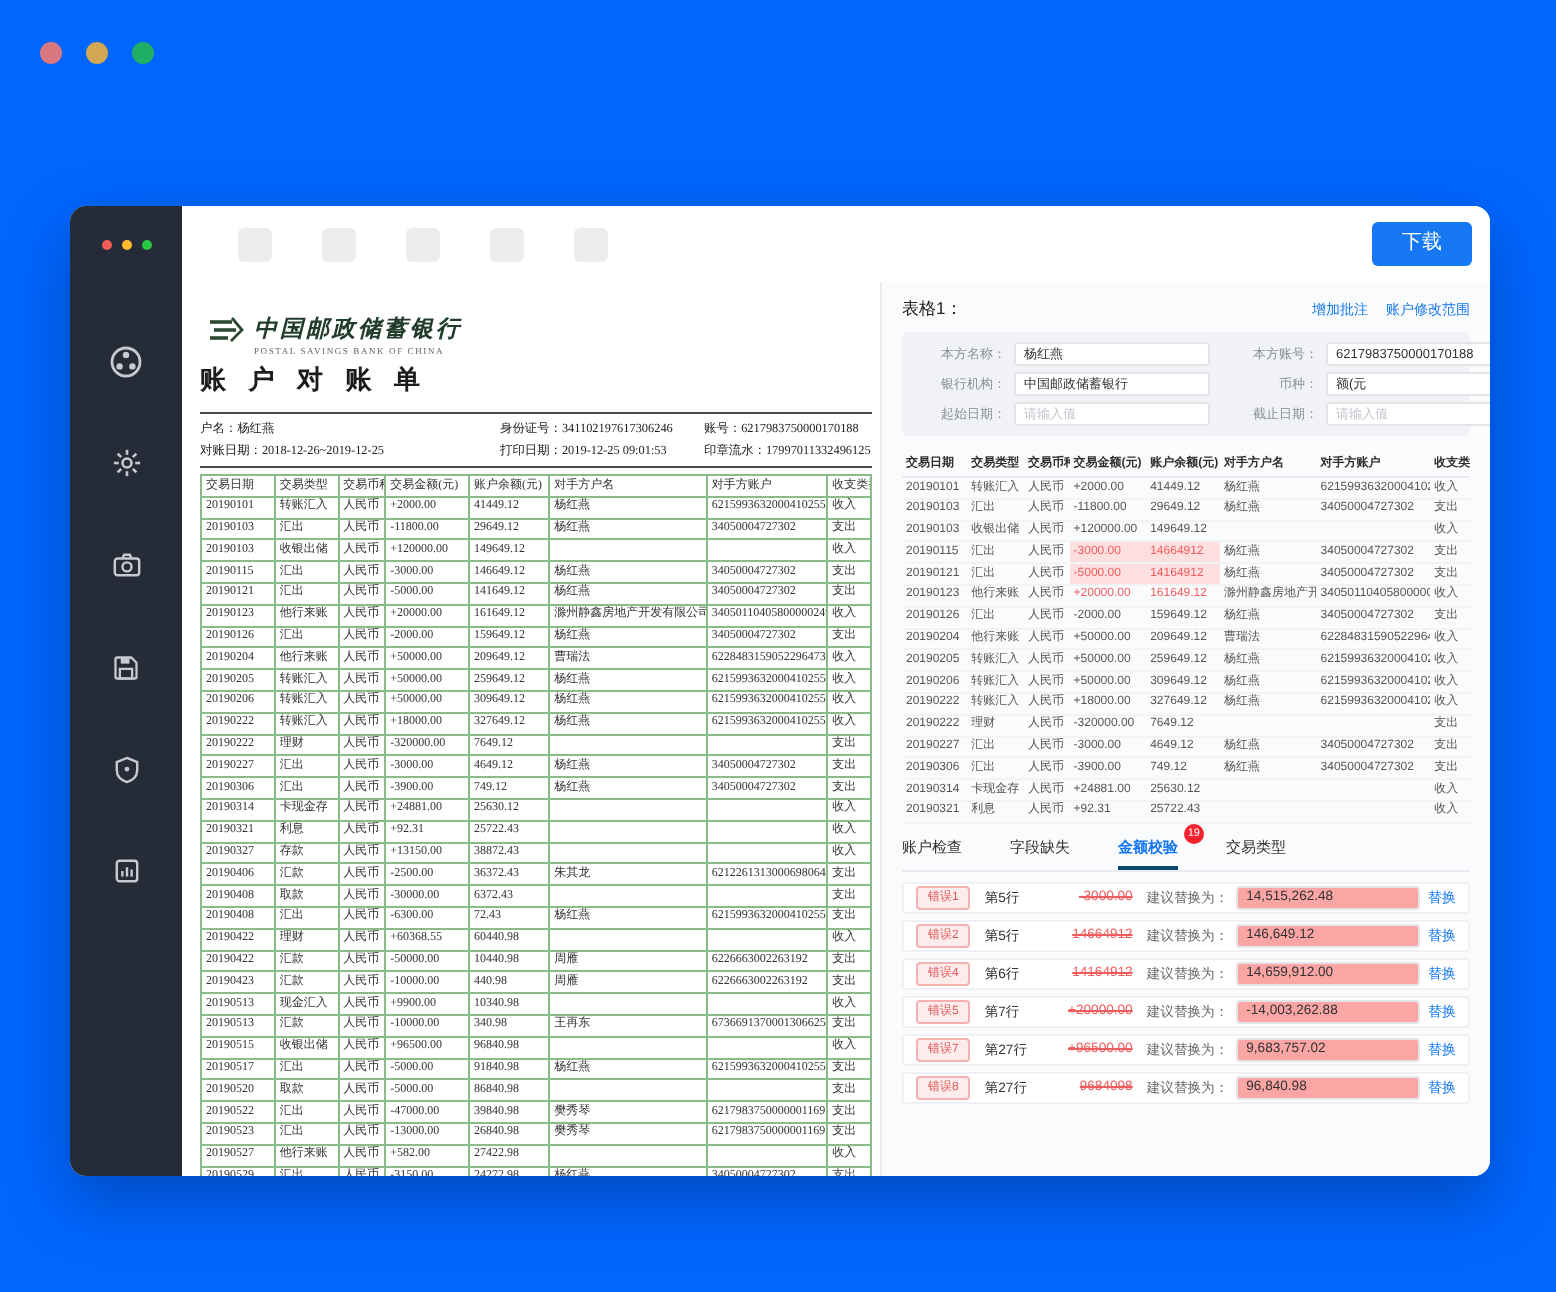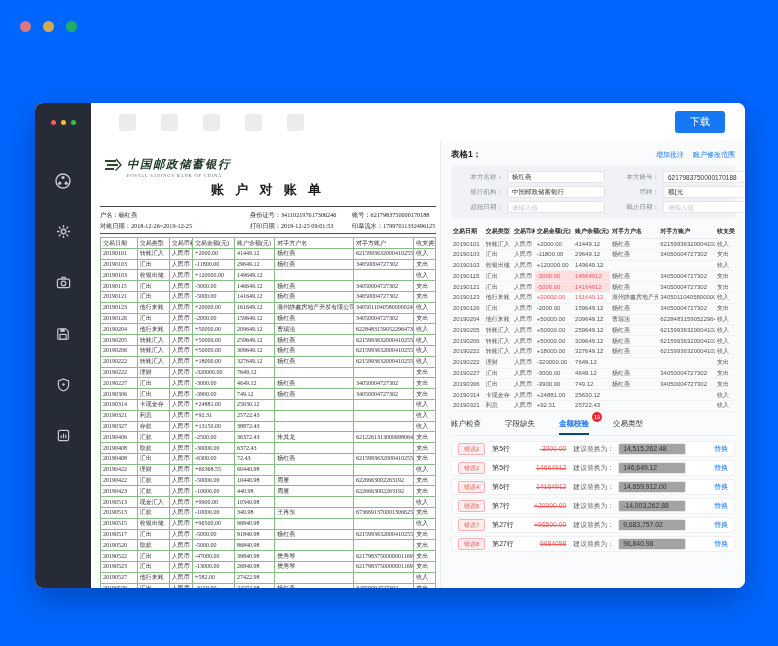--- a/index.html
+++ b/index.html
@@ -10,49 +10,49 @@
 .outer-dot{width:11px;height:11px;border-radius:50%}
 .outer-dot.r{background:#d9787e}.outer-dot.y{background:#d2a855}.outer-dot.g{background:#1fae63}
 
 .window{position:absolute;left:35px;top:103px;width:710px;height:485px;background:#fff;border-radius:8px;overflow:hidden;display:flex;flex-direction:column;box-shadow:0 12px 32px rgba(0,0,30,.28)}
 .titlebar{height:38px;display:flex;flex:none}
 .titlebar-left{width:56px;flex:none;background:#262b38;display:flex;align-items:center;justify-content:center;gap:5px}
 .tl-dot{width:5px;height:5px;border-radius:50%}
 .tl-dot.r{background:#f25f58}.tl-dot.y{background:#febc2e}.tl-dot.g{background:#28c840}
 .titlebar-main{flex:1;background:#fff;display:flex;align-items:center;padding:0 8px 0 28px}
 .tb-square{width:17px;height:17px;border-radius:3px;background:#ececec;margin-right:25px}
-.download-btn{margin-left:auto;margin-right:12px;background:#1678f2;color:#fff;font-size:10px;line-height:1;padding:6px 15px;border-radius:3px;border:none;cursor:pointer;font-family:Liberation Sans, sans-serif}
+.download-btn{margin-left:auto;margin-right:1px;background:#1678f2;color:#fff;font-size:10px;line-height:1;padding:6px 15px;border-radius:3px;border:none;cursor:pointer;font-family:Liberation Sans, sans-serif}
 .main{flex:1;display:flex;min-height:0}
 
 .sidebar{width:56px;flex:none;background:#262b38;display:flex;flex-direction:column;align-items:center;padding-top:14px}
 .side-icon{width:56px;height:51px;display:flex;align-items:center;justify-content:center;color:#c7cad1;cursor:pointer}
 .side-icon svg{stroke:#c7cad1}
 
 .doc{width:349px;flex:none;background:#fff;padding:16px 4px 0 9px;font-family:"Liberation Serif","DejaVu Serif",serif;color:#222;overflow:hidden}
 .doc-brand{display:flex;align-items:flex-start;gap:5px;margin-left:3px}
 .brand-name{font-size:11.5px;font-weight:bold;font-style:italic;color:#213c2b;letter-spacing:1.5px;white-space:nowrap}
 .brand-sub{font-size:4.5px;color:#5d6e62;letter-spacing:.8px;margin-top:1px;white-space:nowrap}
-.doc-title{text-align:center;font-size:13px;font-weight:bold;letter-spacing:4px;color:#1c1c1c;margin-top:3px}
+.doc-title{text-align:left;font-size:13px;font-weight:bold;letter-spacing:4px;color:#1c1c1c;margin-top:3px}
 .doc-info{border-top:1.5px solid #4a4a4a;border-bottom:1.5px solid #4a4a4a;margin-top:7px;padding:2px 0;font-size:6.2px;color:#1e1e1e}
 .info-row{display:flex;line-height:11px;white-space:nowrap}
 .ic1{width:150px}.ic2{width:102px}.ic3{flex:1}
 .doc-table{width:100%;border-collapse:collapse;table-layout:fixed;margin-top:3px;font-size:6px;color:#333}
 .doc-table th,.doc-table td{border:1px solid #8abc8a;padding:.5px 2px;white-space:nowrap;overflow:hidden;text-align:left;font-weight:normal;line-height:8.8px}
 .doc-table th:nth-child(1),.doc-table td:nth-child(1){width:11%}
 .doc-table th:nth-child(2),.doc-table td:nth-child(2){width:9.5%}
 .doc-table th:nth-child(3),.doc-table td:nth-child(3){width:7%}
 .doc-table th:nth-child(4),.doc-table td:nth-child(4){width:12.5%}
 .doc-table th:nth-child(5),.doc-table td:nth-child(5){width:12%}
 .doc-table th:nth-child(6),.doc-table td:nth-child(6){width:23.5%}
 .doc-table th:nth-child(7),.doc-table td:nth-child(7){width:18%}
 .doc-table th:nth-child(8),.doc-table td:nth-child(8){width:6.5%}
 
 .panel{flex:1;min-width:0;background:#fafbfc;border-left:1px solid #ececec;padding:8px 10px 0;color:#333}
 .panel-head{display:flex;align-items:center;margin-bottom:5px}
-.panel-title{font-size:8.5px;font-weight:bold;color:#222}
+.panel-title{font-size:8.5px;font-weight:normal;color:#222}
 .panel-links{margin-left:auto;display:flex;gap:9px}
 .panel-link{color:#1678f2;font-size:7px;cursor:pointer;white-space:nowrap}
 .form-card{background:#f0f2f5;border-radius:3px;padding:5px 8px;display:grid;grid-template-columns:1.05fr 1fr;column-gap:10px;row-gap:3px;margin-bottom:6px}
 .form-field{display:flex;align-items:center}
 .form-label{width:48px;flex:none;text-align:right;color:#8a9099;font-size:6.5px;padding-right:4px;white-space:nowrap}
 .form-input{flex:1;min-width:0;height:12px;background:#fff;border:1px solid #e3e5e8;border-radius:2px;font-size:6.5px;color:#333;padding:0 4px;font-family:inherit}
 .form-input::placeholder{color:#c2c6cc}
 .panel-table{width:100%;border-collapse:collapse;table-layout:fixed;font-size:6px;color:#555;margin-bottom:4px}
 .panel-table th{color:#2e2e2e;font-weight:bold;text-align:left;padding:2.5px 2px;border-bottom:1px solid #e9edf2;white-space:nowrap;overflow:hidden}
 .panel-table td{padding:1.5px 2px;border-bottom:1px solid #f1f3f6;white-space:nowrap;overflow:hidden;line-height:6.8px}
@@ -68,21 +68,21 @@
 td.red-text{color:#f25c5c}
 .tabs{display:flex;gap:24px;border-bottom:1px solid #e9edf2;margin-bottom:5px}
 .tab{font-size:7.5px;color:#333;padding:3px 0 4px;position:relative;cursor:pointer;white-space:nowrap}
 .tab.active{color:#1678f2;border-bottom:2px solid #0c4a6e;font-weight:bold}
 .tab-badge{position:absolute;top:-4px;right:-13px;background:#f5222d;color:#fff;font-size:5.5px;min-width:10px;height:10px;border-radius:5px;display:flex;align-items:center;justify-content:center;padding:0 2px;font-weight:normal}
 .sug-row{display:flex;align-items:center;background:#fff;border:1px solid #f0f1f3;border-radius:2px;margin-bottom:3px;padding:2px 6px;height:16px}
 .sug-badge{border:1px solid #f6b0b0;background:#fdecec;color:#e25757;font-size:6px;line-height:1;padding:2px 5px;border-radius:2px;flex:none}
 .sug-line{width:26px;margin-left:7px;color:#333;font-size:6.8px;flex:none}
 .sug-old{width:48px;color:#f25c5c;font-size:6.8px;text-decoration:line-through;text-align:right;margin-right:7px;flex:none;white-space:nowrap}
 .sug-hint{color:#666;font-size:6.8px;margin-right:4px;flex:none;white-space:nowrap}
-.sug-input{width:68px;height:12px;background:#a3a3a3;border:1px solid #e3e5e8;border-radius:2px;font-size:6.8px;padding:0 4px;color:#333;font-family:inherit}
+.sug-input{width:92px;height:12px;background:#fca5a5;border:1px solid #e3e5e8;border-radius:2px;font-size:6.8px;padding:0 4px;color:#333;font-family:inherit}
 .sug-action{margin-left:auto;color:#1678f2;font-size:7px;cursor:pointer}
 </style>
 </head>
 <body>
 
 <div class="outer-dots">
   <span class="outer-dot r"></span>
   <span class="outer-dot y"></span>
   <span class="outer-dot g"></span>
 </div>

